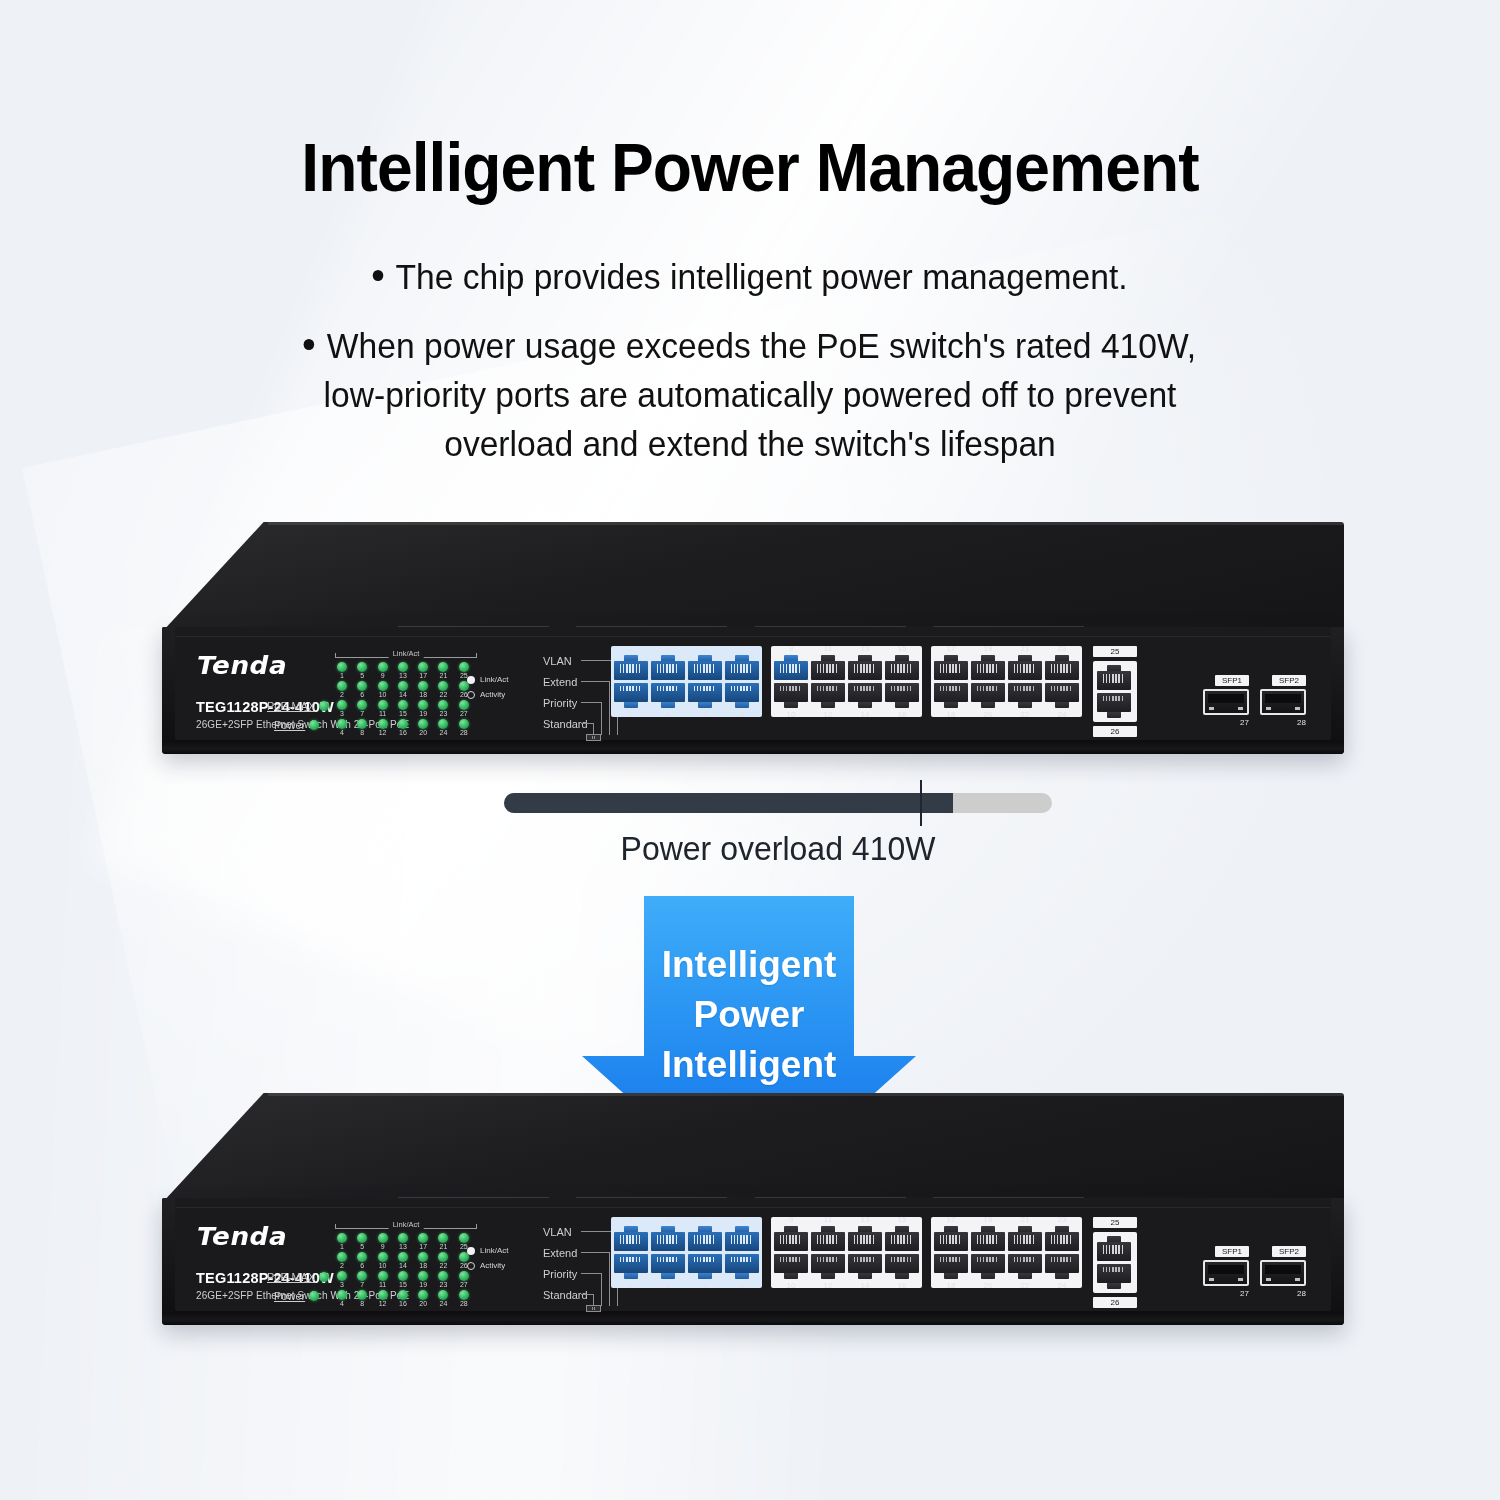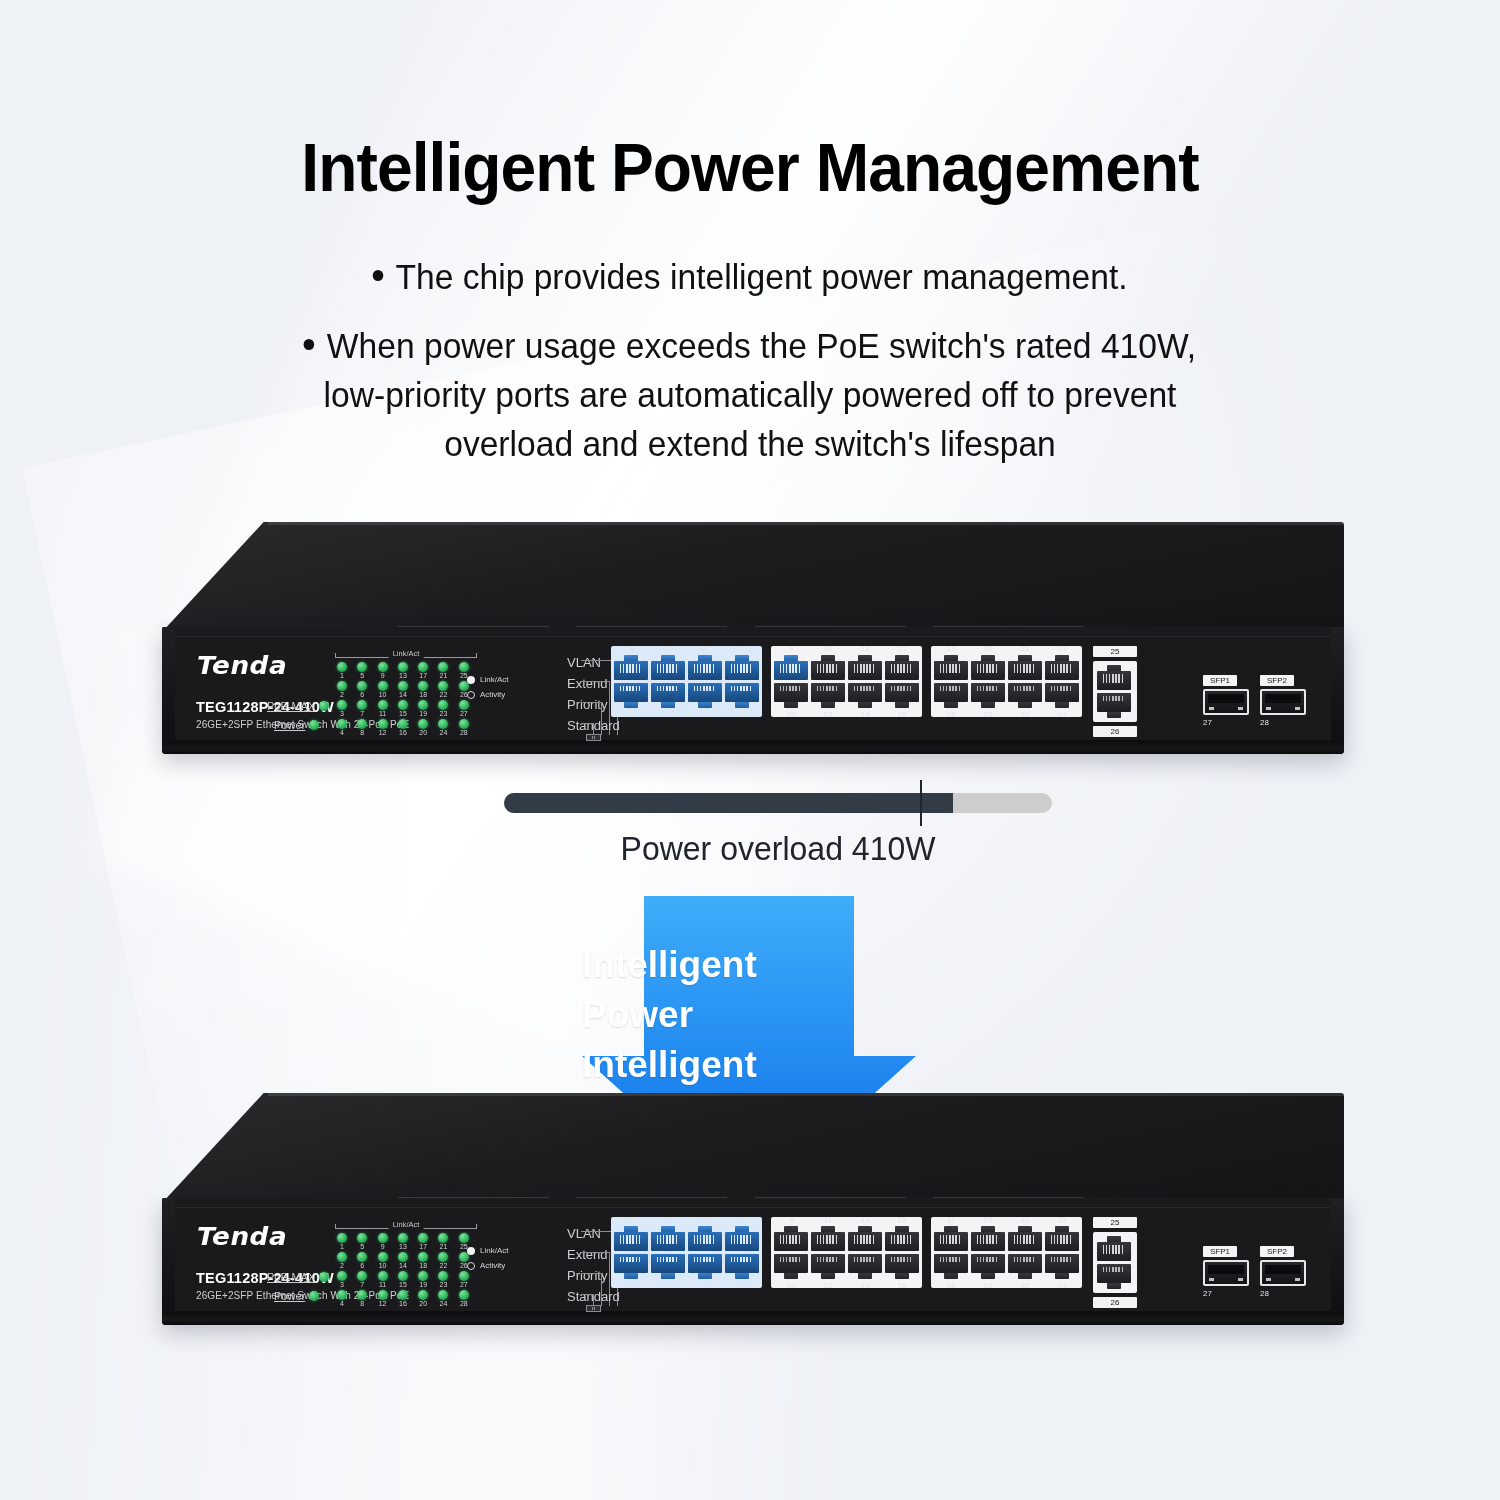--- a/index.html
+++ b/index.html
@@ -222,21 +222,21 @@
     width: 8px; height: 8px; border-radius: 50%; background: #f2f2f4;
   }
   .legend-dot-hollow {
     width: 8px; height: 8px; border-radius: 50%;
     border: 1.3px solid #d8d8dc; background: transparent;
   }
   .legend-lbl { font-size: 8px; color: #d6d6da; }
 
   
   .vlan-block { position: absolute; left: 368px; top: 18px; width: 92px; height: 86px; }
-  .vlan-row { position: absolute; left: 0; font-size: 13px; color: #cfcfd3; margin-left: 24px; }
+  .vlan-row { position: absolute; left: 0; font-size: 11px; color: #cfcfd3; }
   .vlan-line { position: absolute; height: 1px; background: #8d8d92; }
   .vlan-vert { position: absolute; width: 1px; background: #8d8d92; }
   .vlan-plug {
     position: absolute; left: 43px; bottom: 0;
     width: 15px; height: 7px;
     background: #2f2f33;
     border: 1px solid #8d8d92;
   }
   .vlan-plug::before, .vlan-plug::after {
     content: ""; position: absolute; top: 1px; bottom: 1px; width: 1px; background: #8d8d92;
@@ -317,21 +317,21 @@
   }
   .uplink-box {
     background: #f4f4f6;
     border-radius: 2px;
     padding: 4px 4px;
     display: flex; flex-direction: column; gap: 3px;
   }
 
   
   .sfp-wrap { position: absolute; left: 1028px; top: 38px; display: flex; gap: 11px; }
-  .sfp-unit { display: flex; flex-direction: column; align-items: flex-start; gap: 3px; }
+  .sfp-unit { display: flex; flex-direction: column; align-items: flex-end; gap: 3px; }
   .sfp-label {
     background: #f4f4f6; color: #1a1a1c;
     font-size: 8px; padding: 1px 7px; border-radius: 1px;
   }
   .sfp-cage {
     width: 46px; height: 26px;
     background: linear-gradient(180deg, #26262a 0%, #141417 100%);
     border: 2px solid #e8e8ea;
     border-radius: 2px;
     position: relative;
@@ -381,20 +381,21 @@
   
   .arrow {
     position: absolute;
     left: 582px; top: 896px;
     width: 334px; height: 310px;
   }
   .arrow-svg { position: absolute; inset: 0; }
   .arrow-text {
     position: absolute;
     left: 0; right: 0; top: 44px;
+    text-align: center;
     color: #fff;
     font-size: 37px;
     font-weight: 700;
     line-height: 50px;
     text-shadow: 0 1px 2px rgba(0,0,0,.13);
   }
 </style>
 </head>
 <body>
 

